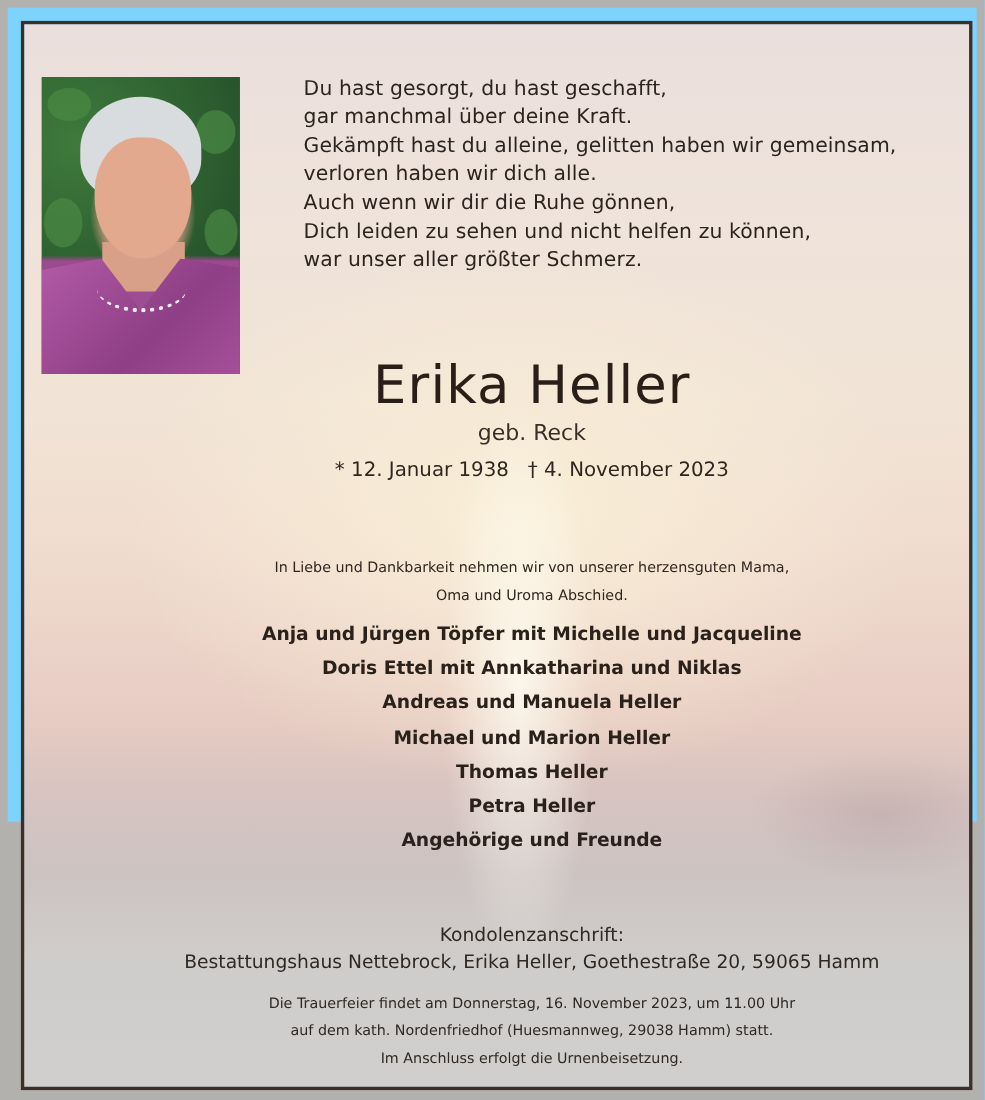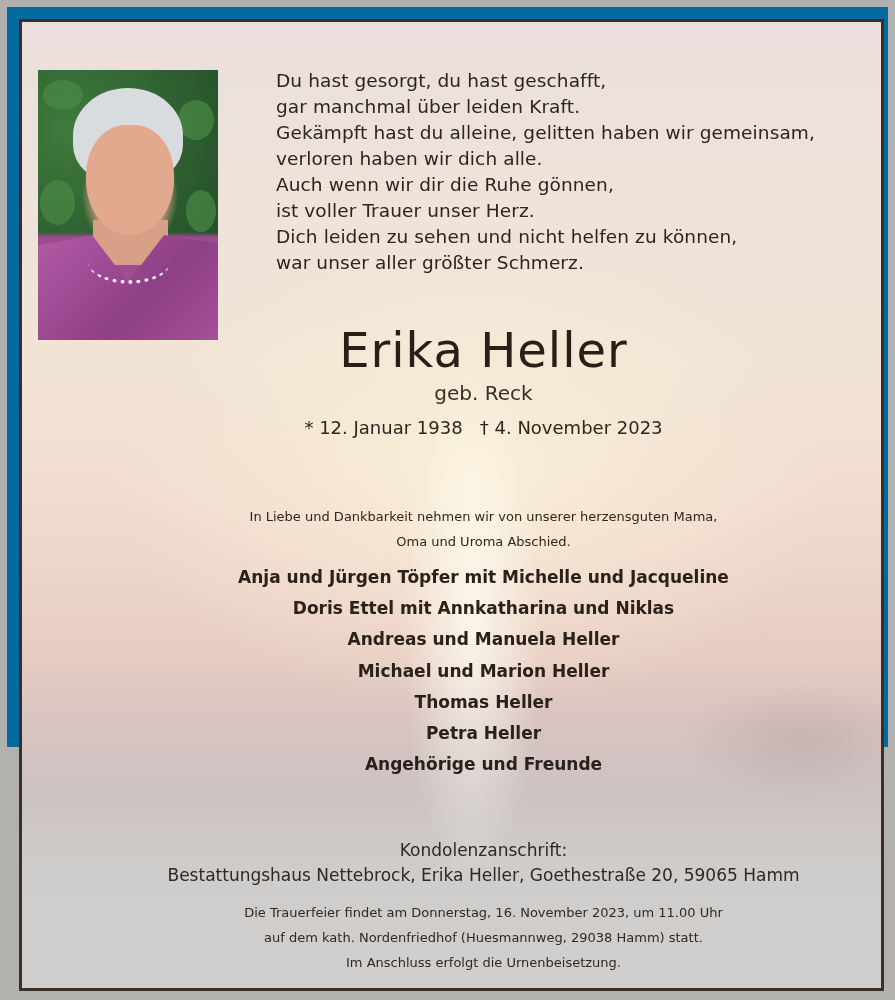--- a/index.html
+++ b/index.html
@@ -6,21 +6,21 @@
     body {
       width: 895px; height: 1000px;
       background: #b3b1ae;
       position: relative;
       overflow: hidden;
       font-family: "DejaVu Sans", sans-serif;
       color: #2a211b;
     }
     .card {
       position: absolute; left: 7px; top: 7px; width: 881px; height: 740px;
-      background: #0369a1;
+      background: #7dd3fc;
     }
     .frame {
       position: absolute; left: 12px; top: 12px; width: 865px; height: 972px;
       border: 3px solid #3b2f28;
       box-sizing: border-box;
       overflow: hidden;
       background:
         radial-gradient(ellipse 70px 260px at 450px 600px, rgba(255,255,245,0.75), rgba(255,255,240,0) 100%),
         radial-gradient(ellipse 360px 240px at 450px 450px, rgba(250,240,215,0.9), rgba(250,235,215,0) 100%),
         linear-gradient(to bottom,
@@ -103,25 +103,24 @@
       <div class="leaf" style="left:148px;top:120px;width:30px;height:42px;"></div>
       <div class="hair"></div>
       <div class="neck"></div>
       <div class="face"></div>
       <div class="dress"></div>
       <div class="necklace"></div>
     </div>
 
     <div class="poem">
       <div>Du hast gesorgt, du hast geschafft,</div>
-      <div>gar manchmal über leiden Kraft.</div>
+      <div>gar manchmal über deine Kraft.</div>
       <div>Gekämpft hast du alleine, gelitten haben wir gemeinsam,</div>
       <div>verloren haben wir dich alle.</div>
       <div>Auch wenn wir dir die Ruhe gönnen,</div>
-      <div>ist voller Trauer unser Herz.</div>
       <div>Dich leiden zu sehen und nicht helfen zu können,</div>
       <div>war unser aller größter Schmerz.</div>
     </div>
 
     <div class="center name">Erika Heller</div>
     <div class="center birthname">geb. Reck</div>
     <div class="center dates" style="white-space:pre;">* 12. Januar 1938   † 4. November 2023</div>
 
     <div class="center intro">
       <div>In Liebe und Dankbarkeit nehmen wir von unserer herzensguten Mama,</div>

